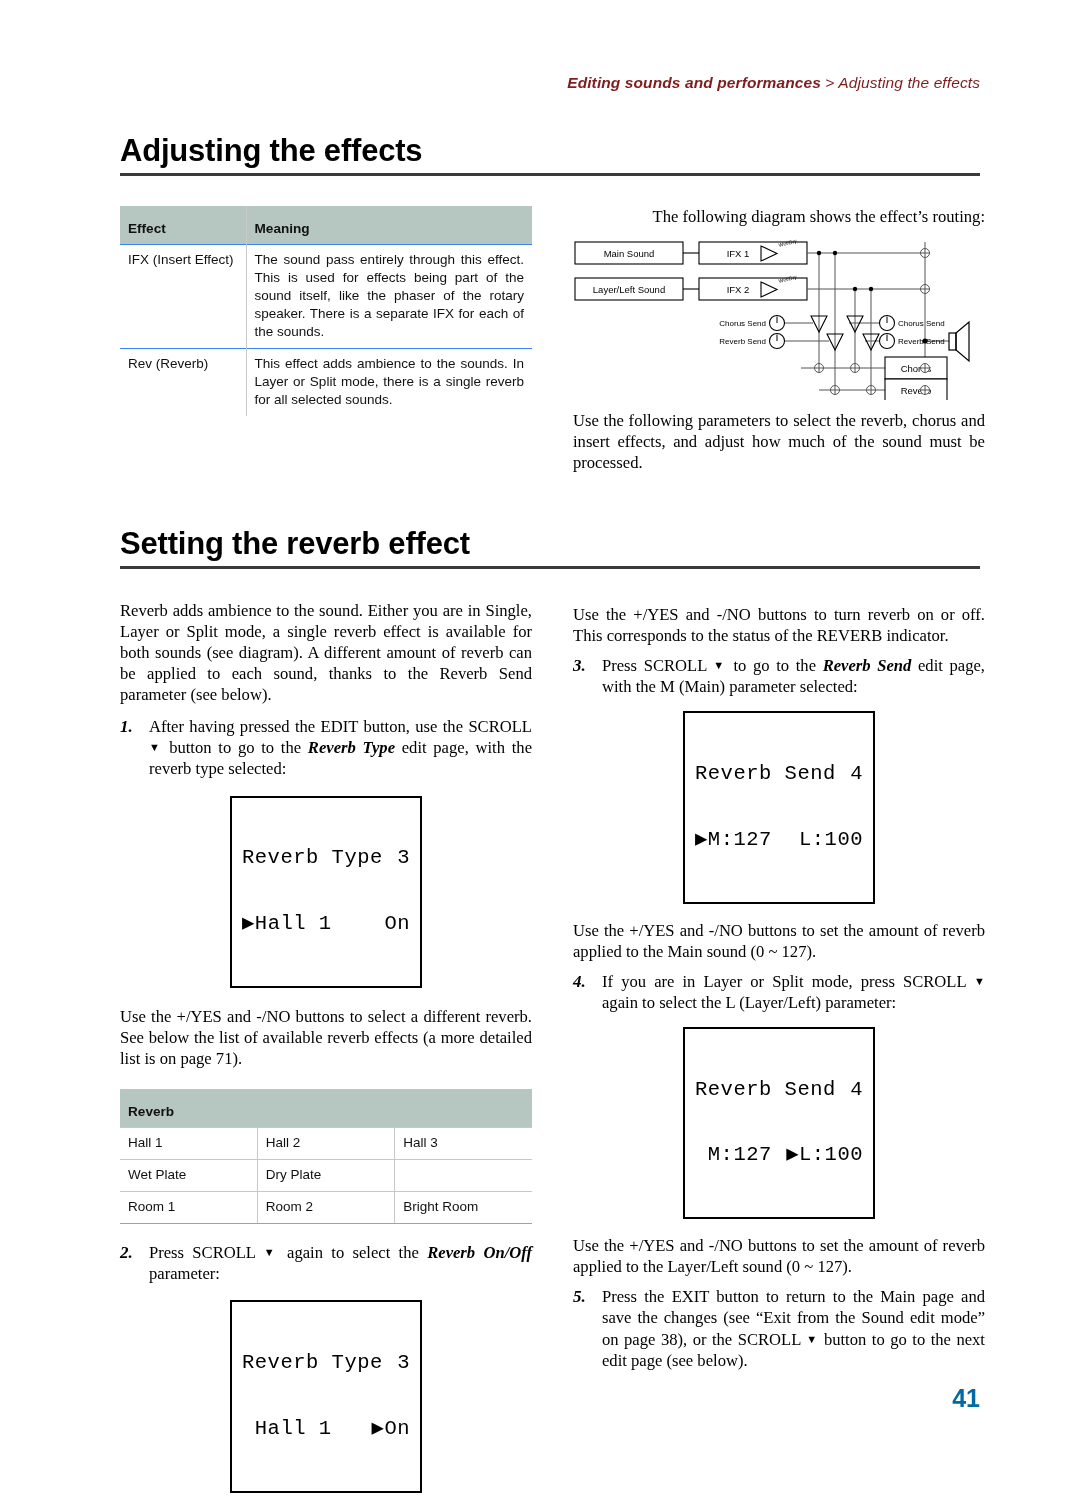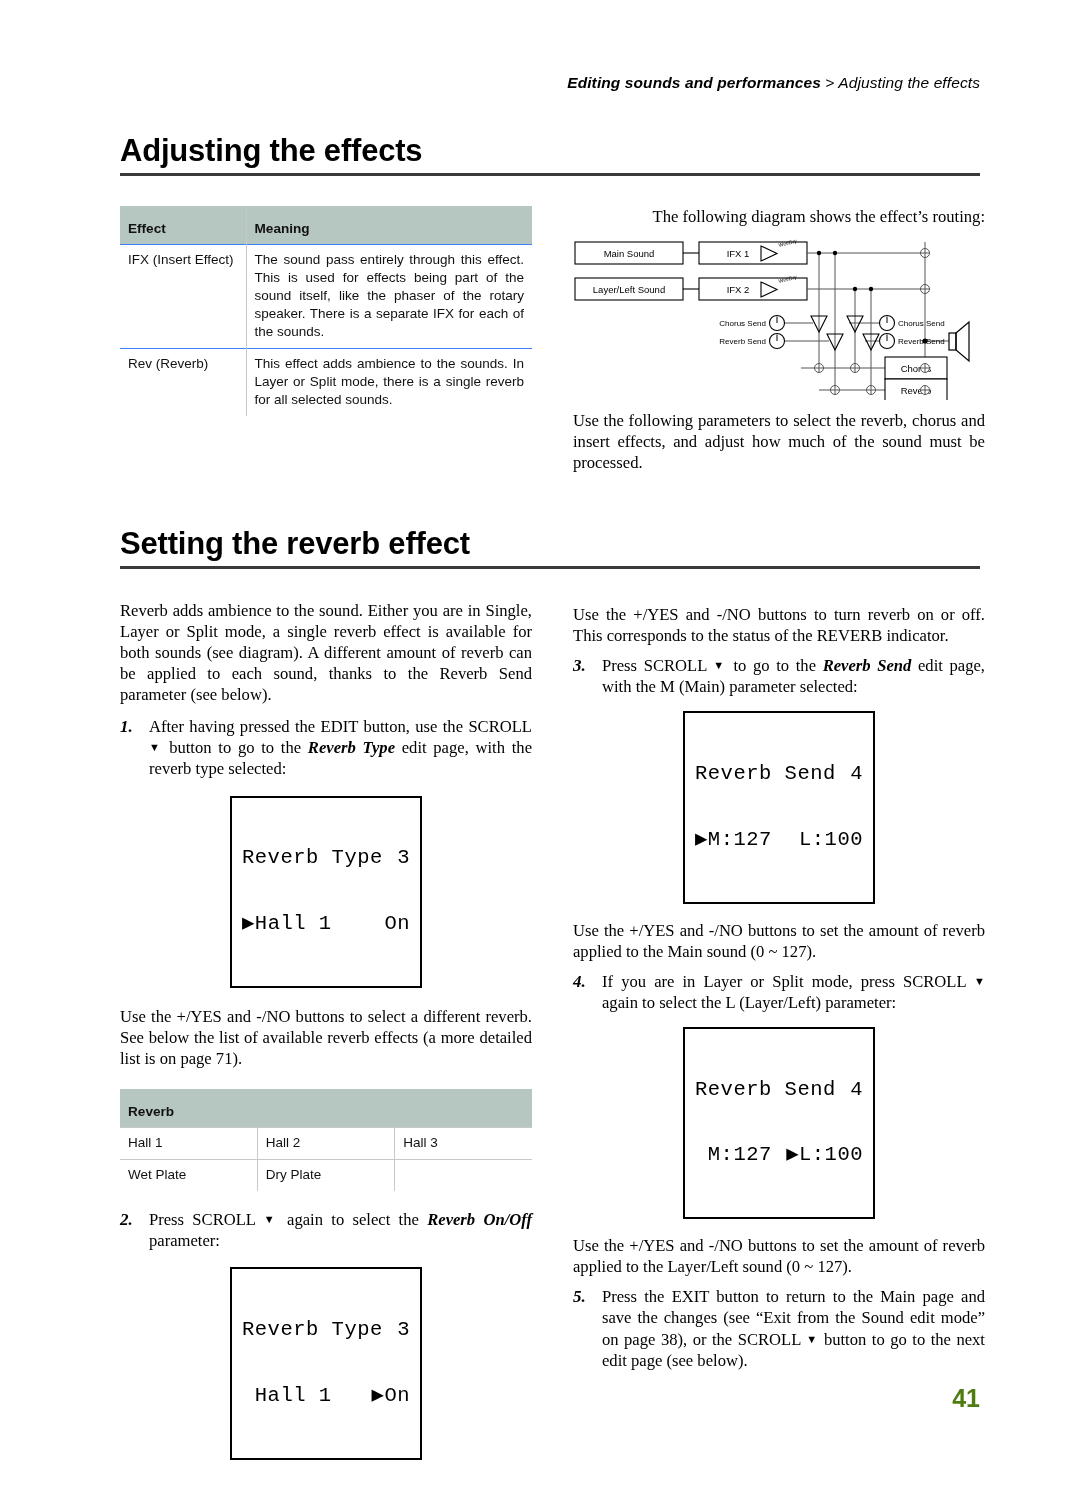--- a/index.html
+++ b/index.html
@@ -25,21 +25,21 @@
   
   .breadcrumb {
     position: absolute;
     left: 120px;
     top: 74px;
     width: 860px;
     text-align: right;
     font-family: "Liberation Sans", sans-serif;
     font-size: 15.5px;
     font-style: italic;
-    color: #000000;
+    color: #7f1d1d;
     letter-spacing: .1px;
   }
   .breadcrumb b {
     font-weight: bold;
   }
 
   
   .h1-wrap {
     position: absolute;
     left: 120px;
@@ -155,21 +155,21 @@
   .diagram svg { display: block; }
 
   
   .pagenum {
     position: absolute;
     right: 100px;
     top: 1384px;
     font-family: "Liberation Sans", sans-serif;
     font-weight: bold;
     font-size: 25px;
-    color: #4d7c0f;
+    color: #0369a1;
   }
 </style>
 </head>
 <body>
 
 <div class="page">
 
   <div class="breadcrumb">
     <b>Editing sounds and performances</b><span> &gt; </span><span>Adjusting the effects</span>
   </div>
@@ -246,20 +246,25 @@
       <tbody>
         <tr>
           <td>Hall 1</td>
           <td class="vline">Hall 2</td>
           <td class="vline">Hall 3</td>
         </tr>
         <tr>
           <td>Wet Plate</td>
           <td class="vline">Dry Plate</td>
           <td class="vline">&nbsp;</td>
+        </tr>
+        <tr class="last">
+          <td>Room 1</td>
+          <td class="vline">Room 2</td>
+          <td class="vline">Bright Room</td>
         </tr>
       </tbody>
     </table>
 
     <div class="step" style="margin-top:18px;">
       <span class="num">2.</span><span>Press SCROLL </span><span class="tri">▼</span><span> again to select the </span><i class="bi">Reverb On/Off</i><span> parameter:</span>
     </div>
 
     <div style="margin:16px 0 0 110px;">
       <div class="lcd">

